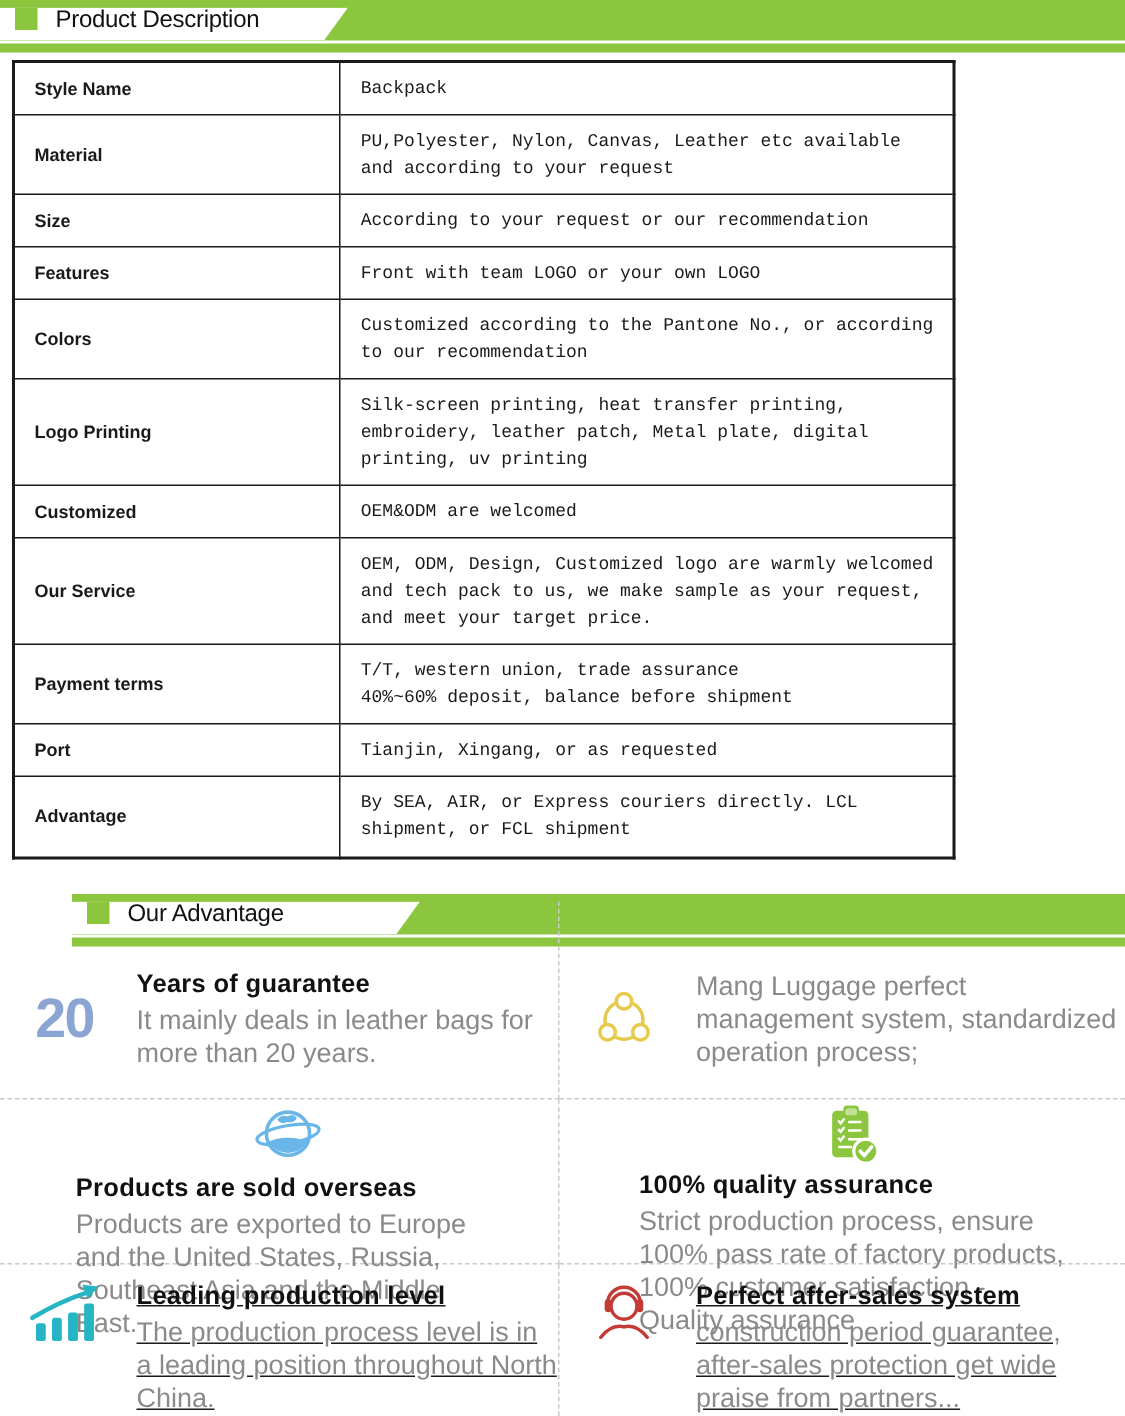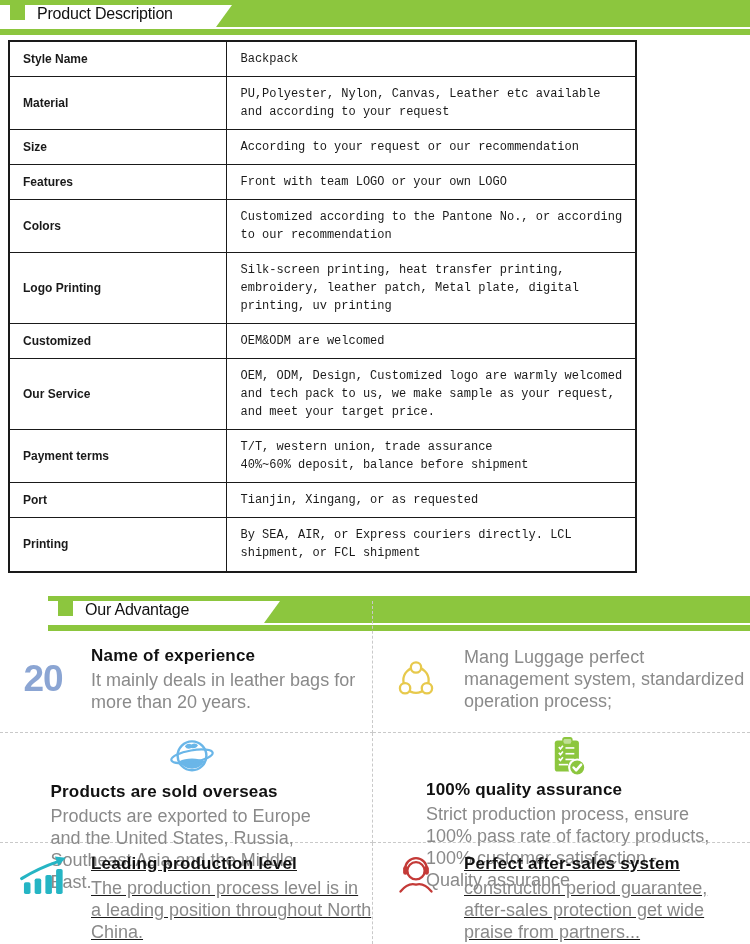--- a/index.html
+++ b/index.html
@@ -93,21 +93,21 @@
       <tr style="height:51px">
           <td class="lbl">Payment terms</td>
           <td class="val">T/T, western union, trade assurance
 40%~60% deposit, balance before shipment</td>
         </tr>
       <tr style="height:35px">
           <td class="lbl">Port</td>
           <td class="val">Tianjin, Xingang, or as requested</td>
         </tr>
       <tr style="height:54px">
-          <td class="lbl">Printing</td>
+          <td class="lbl">Advantage</td>
           <td class="val">By SEA, AIR, or Express couriers directly.  LCL shipment, or FCL shipment</td>
         </tr>
     </tbody>
   </table>
 
   <div class="sec-header" style="position:absolute; left:0; top:596px;margin-left:48px;">
     <div class="sec-band">
       <div class="sec-label">
         <span class="sec-square"></span>
         <span class="sec-title">Our Advantage</span>
@@ -118,21 +118,21 @@
   </div>
 
   <div class="adv-wrap">
     <div class="adv-grid">
 
       <div class="adv-cell c-left r-top">
         <div class="adv-icon">
           <span class="adv-num">20</span>
         </div>
         <div class="adv-text">
-          <div class="adv-title">Name of experience</div>
+          <div class="adv-title">Years of guarantee</div>
           <div class="adv-desc">It mainly deals in leather bags for more than 20 years.</div>
         </div>
       </div>
 
       <div class="adv-cell r-top">
         <div class="adv-icon">
           <svg width="46" height="46" viewBox="0 0 40 40">
             <circle cx="20" cy="21" r="11" fill="none" stroke="#e7c94c" stroke-width="2"></circle>
             <circle cx="20" cy="10" r="4.5" fill="#fff" stroke="#e7c94c" stroke-width="2"></circle>
             <circle cx="10.5" cy="28" r="4.5" fill="#fff" stroke="#e7c94c" stroke-width="2"></circle>

